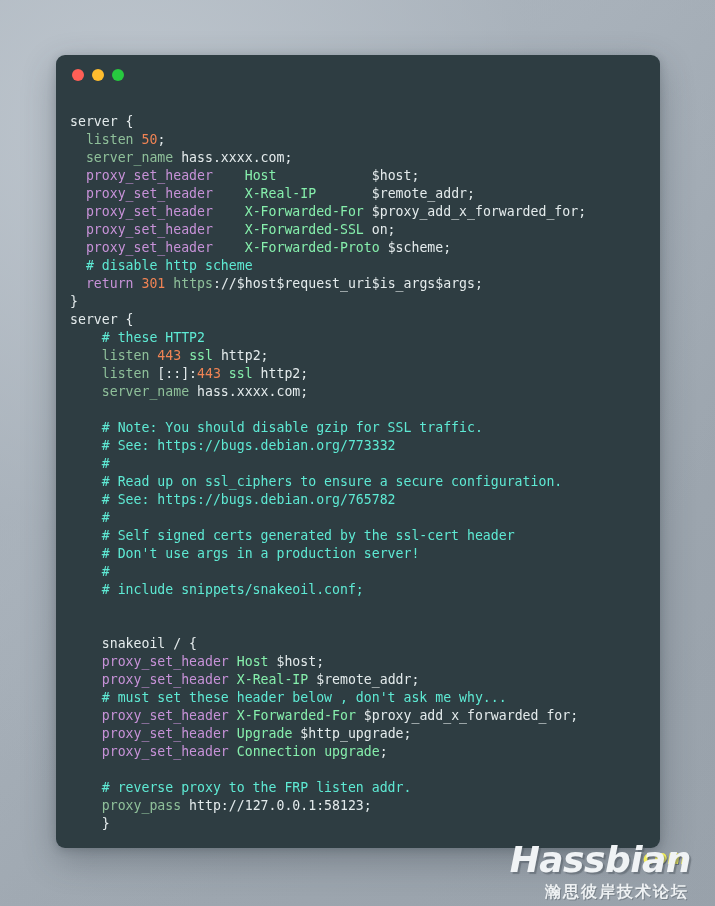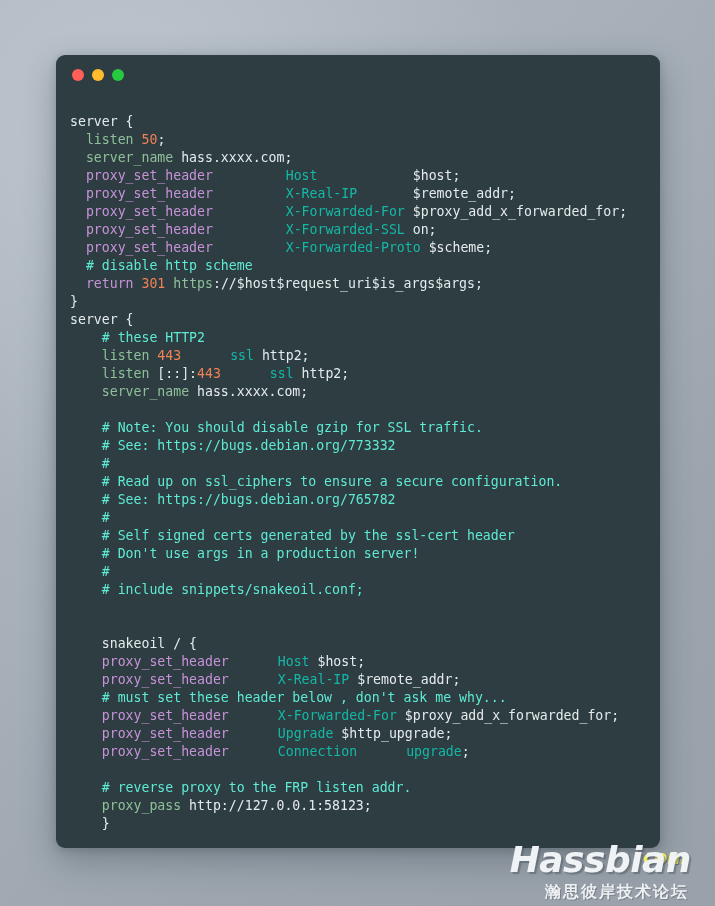--- a/index.html
+++ b/index.html
@@ -66,21 +66,21 @@
     color: #dfe6e9;
     white-space: pre;
     letter-spacing: 0px;
     -webkit-font-smoothing: antialiased;
   }
 
   
   .t-def   { color: #e4ebec; }           
   .t-dir   { color: #8fc09a; }           
   .t-key   { color: #c792d8; }           
-  .t-hdr   { color: #14b8a6; margin-left: 41px; }           
+  .t-hdr   { color: #86efac; }           
   .t-num   { color: #ef8354; }
   .t-str   { color: #8fc09a; }           
   .t-com   { color: #5eead4; }           
   .t-var   { color: #e4ebec; }           
 
   
   #watermark {
     position: absolute;
     right: 16px;
     bottom: 8px;

